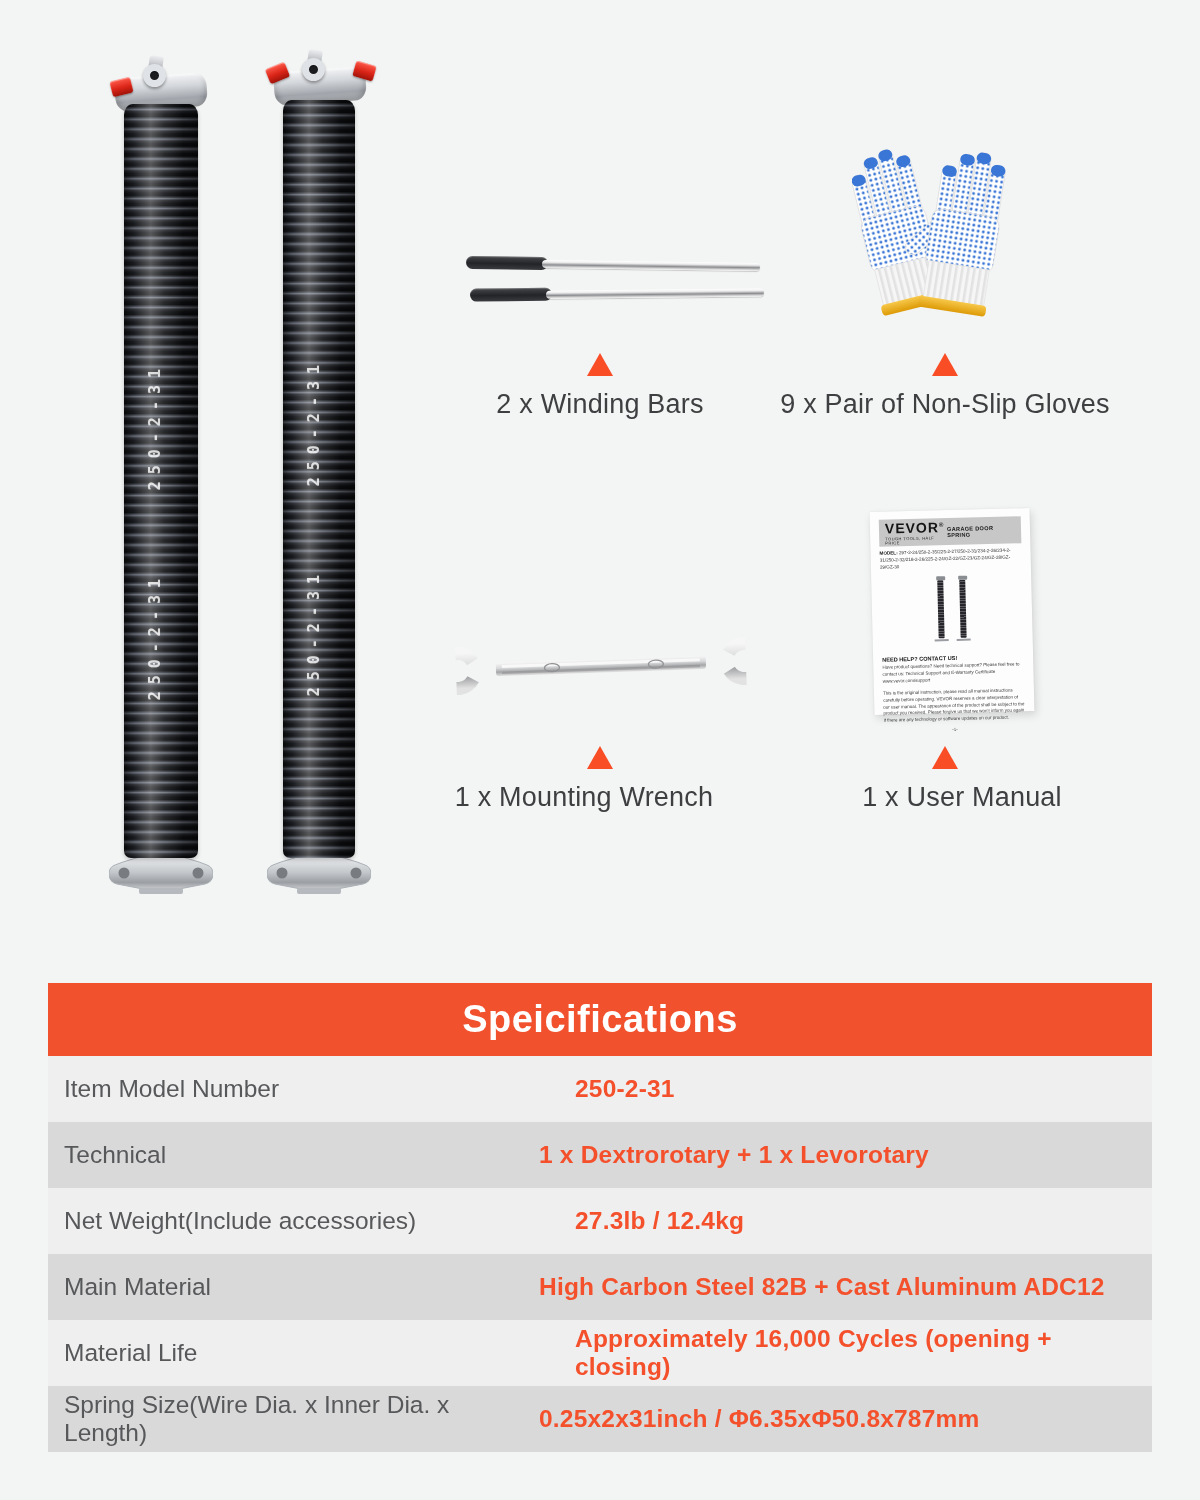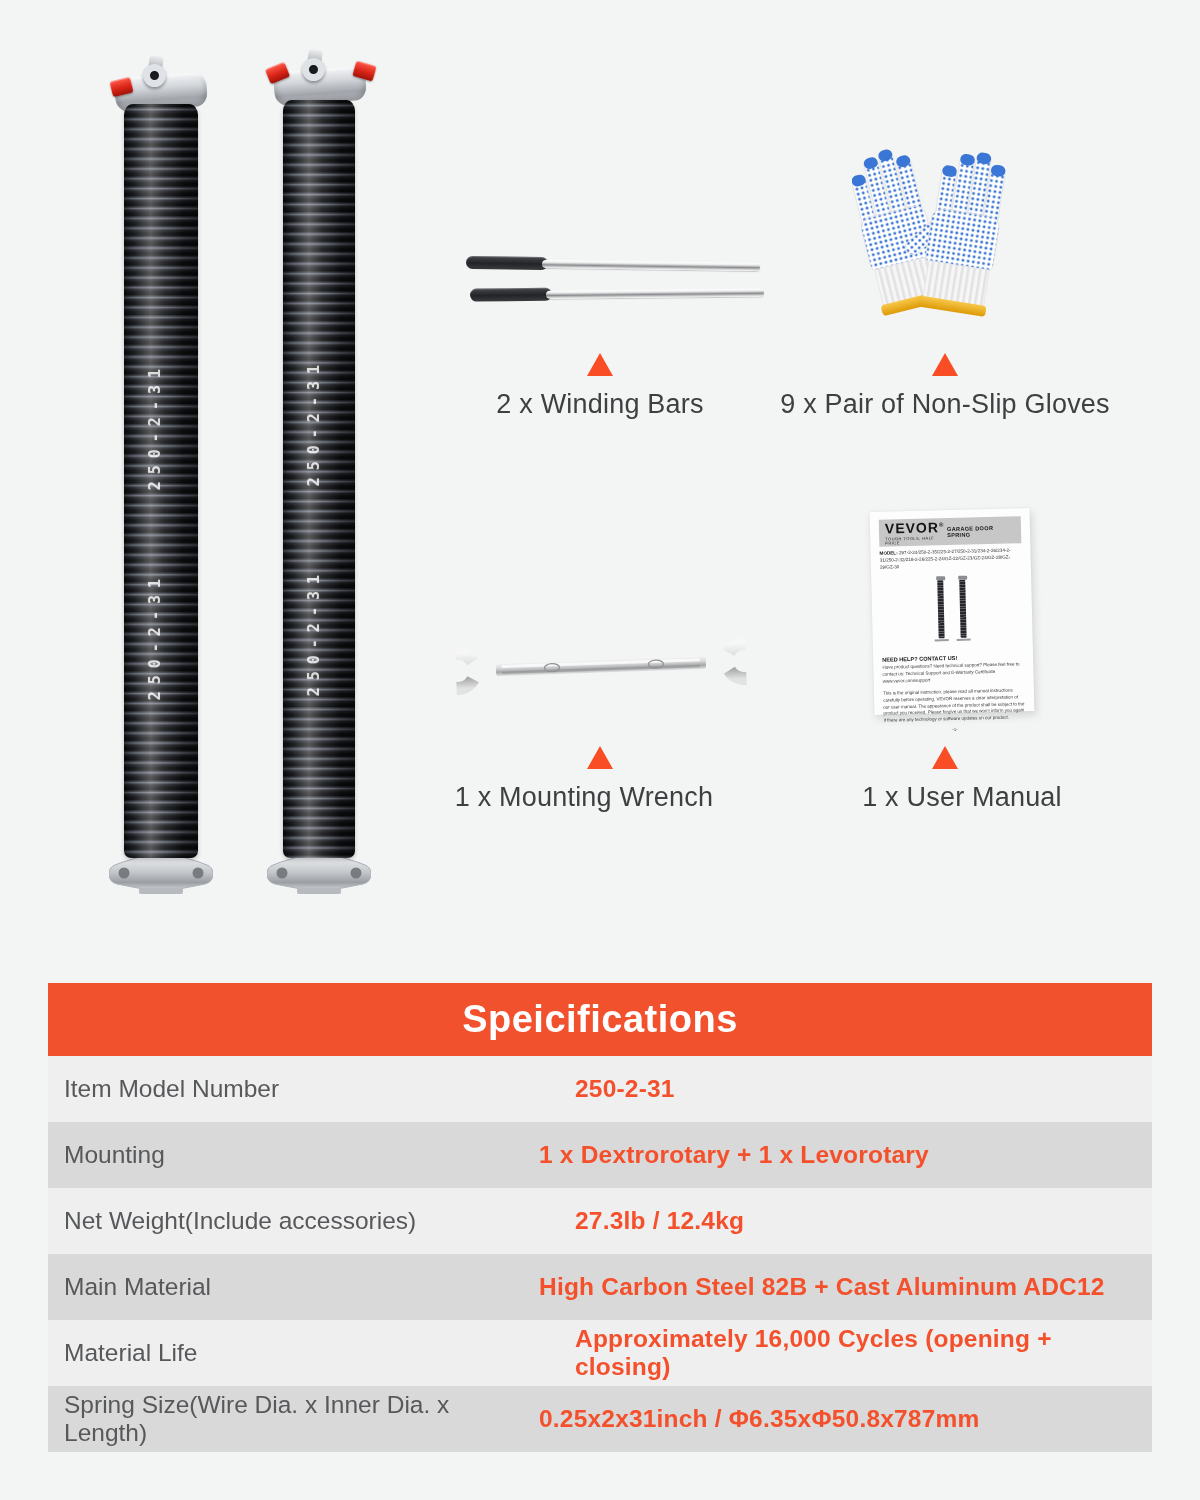--- a/index.html
+++ b/index.html
@@ -333,21 +333,21 @@
   <div class="callout-label" style="left:725px; top:782px;margin-left:17px;">1 x User Manual</div>
 
   <div class="spec">
     <div class="spec-header">Speicifications</div>
 
     <div class="spec-row row-light">
       <div class="spec-label">Item Model Number</div>
       <div class="spec-value">250-2-31</div>
     </div>
     <div class="spec-row row-dark">
-      <div class="spec-label">Mounting</div>
+      <div class="spec-label">Technical</div>
       <div class="spec-value">1 x Dextrorotary + 1 x Levorotary</div>
     </div>
     <div class="spec-row row-light">
       <div class="spec-label">Net Weight(Include accessories)</div>
       <div class="spec-value">27.3lb / 12.4kg</div>
     </div>
     <div class="spec-row row-dark">
       <div class="spec-label">Main Material</div>
       <div class="spec-value">High Carbon Steel 82B + Cast Aluminum ADC12</div>
     </div>

